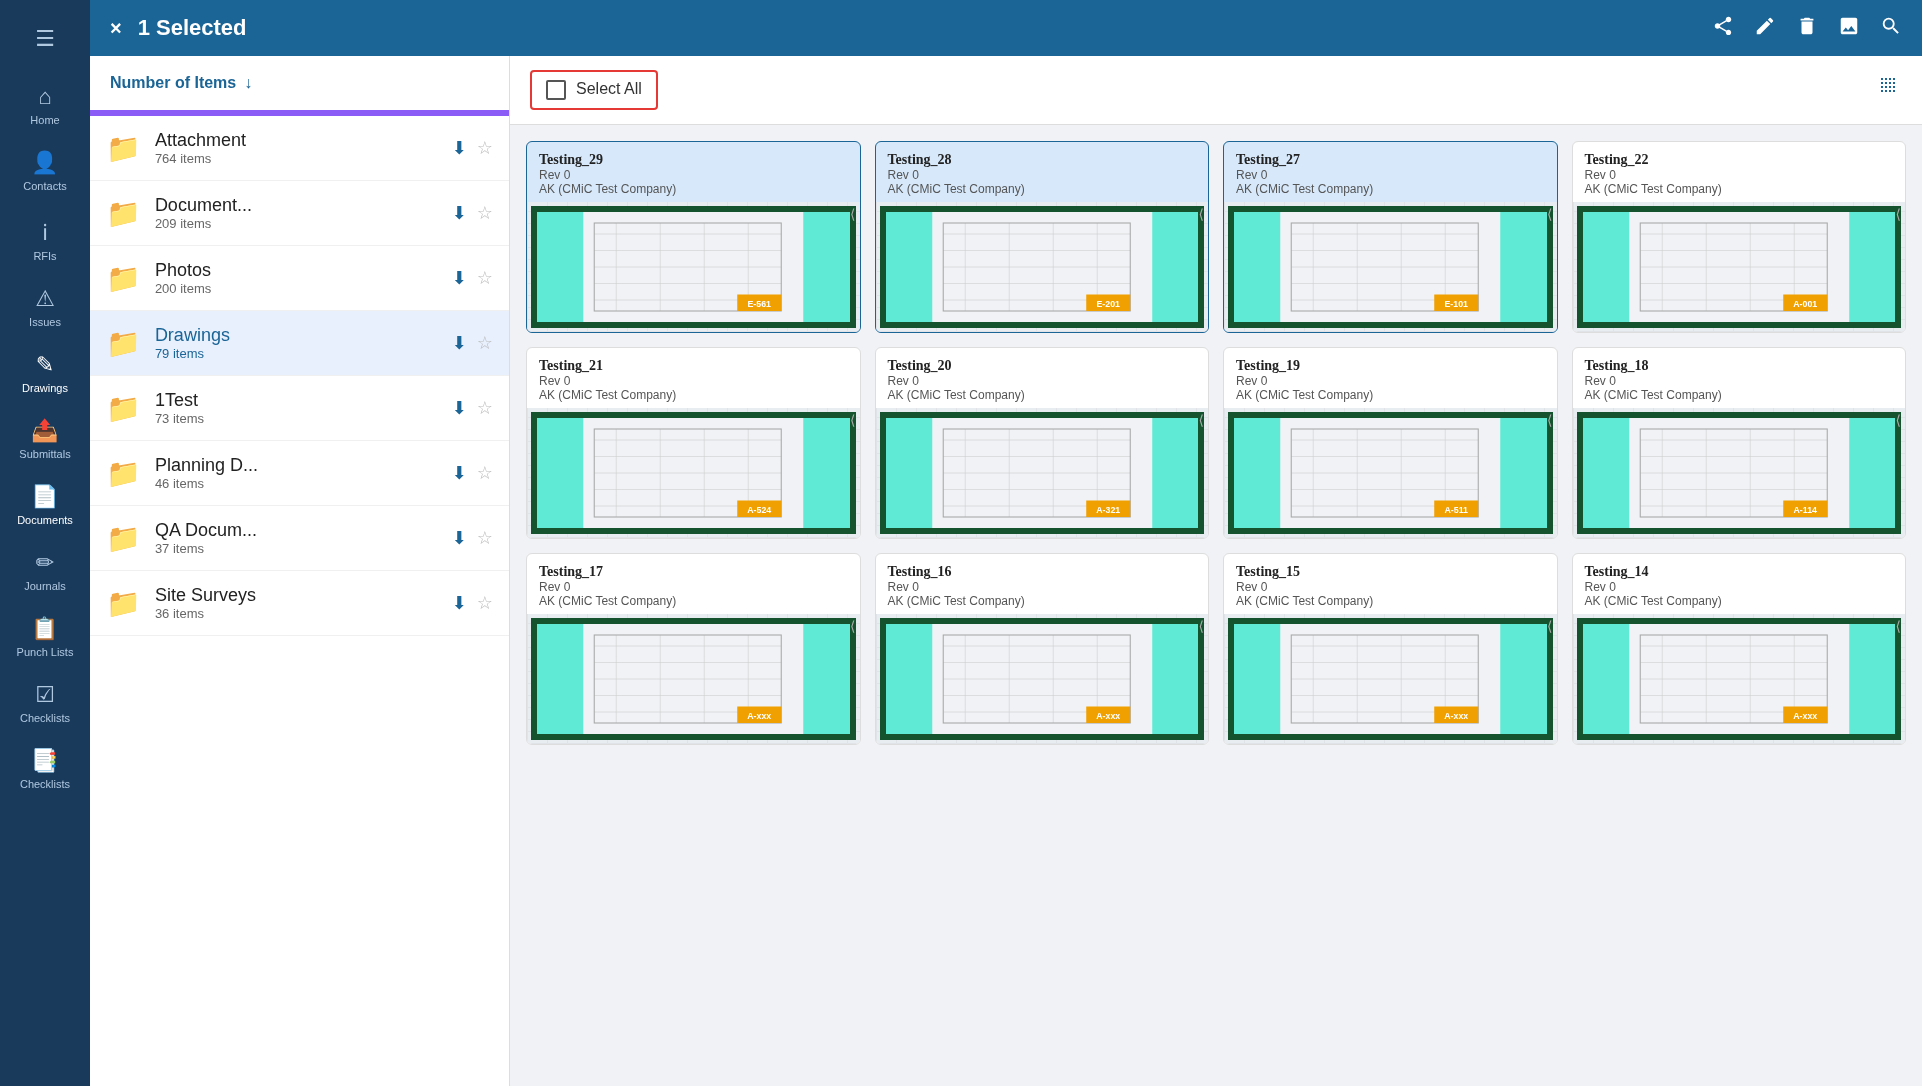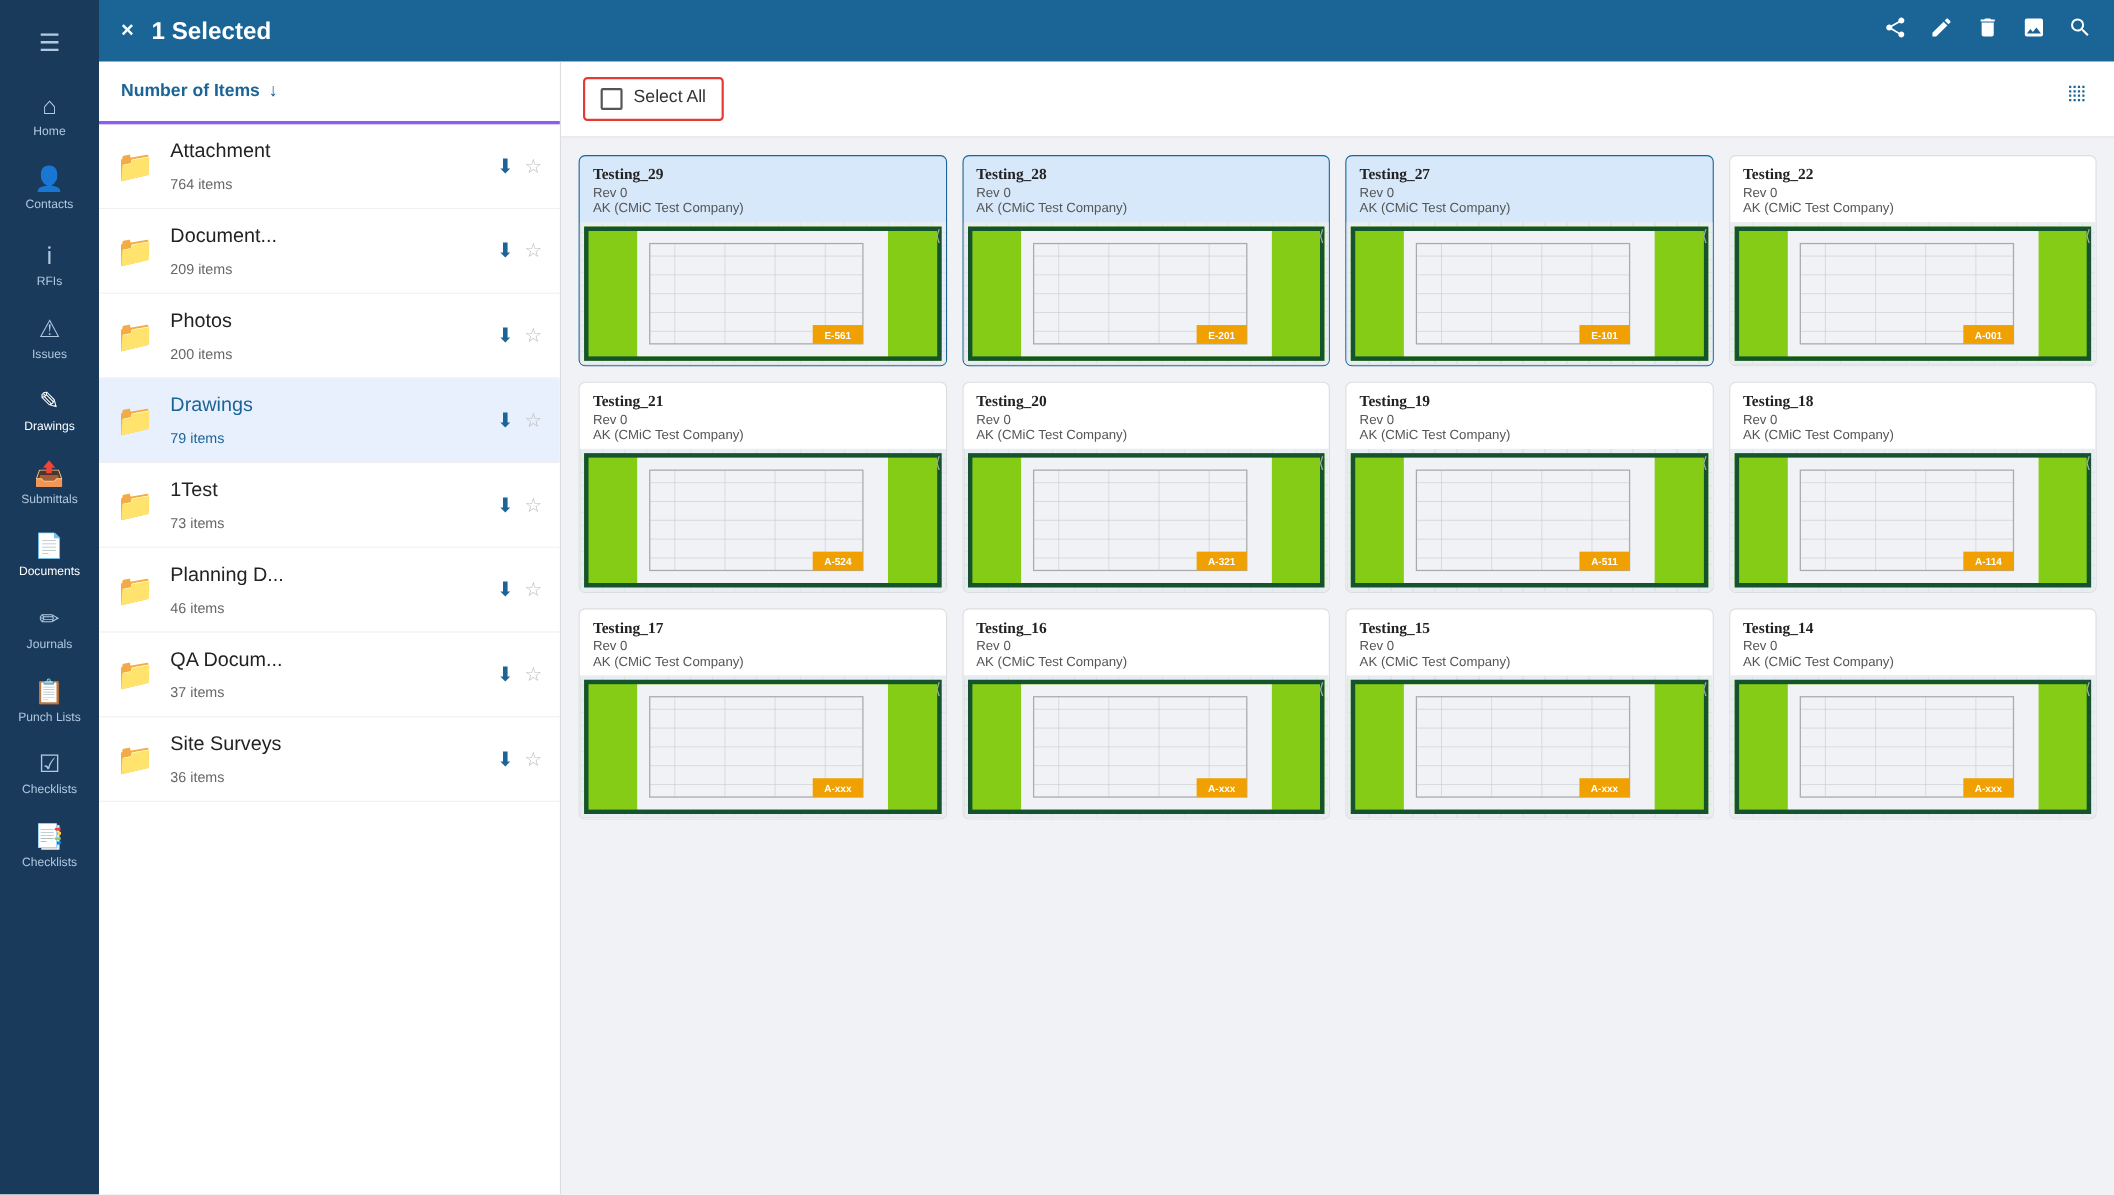--- a/index.html
+++ b/index.html
@@ -87,42 +87,42 @@
       background: #fff;
       border-right: 1px solid #ddd;
       overflow-y: auto;
       flex-shrink: 0;
     }
     .sidebar-header {
       padding: 18px 20px;
       display: flex;
       align-items: center;
       gap: 8px;
-      border-bottom: 3px solid #8b5cf6;
+      border-bottom: 6px solid #8b5cf6;
     }
     .sidebar-header-title {
       color: #1a6496;
       font-size: 16px;
       font-weight: 600;
     }
     .sort-icon { color: #1a6496; font-size: 16px; cursor: pointer; }
 
     .sidebar-item {
       display: flex;
       align-items: center;
       padding: 14px 16px;
       gap: 14px;
       cursor: pointer;
       border-bottom: 1px solid #f0f0f0;
     }
     .sidebar-item.active { background: #e8f0fe; }
     .folder-icon { font-size: 28px; color: #f5a623; }
     .item-info { flex: 1; }
     .item-name { font-weight: 400; font-size: 18px; color: #222; }
-    .item-count { font-size: 13px; color: #666; margin-top: 12px; }
+    .item-count { font-size: 13px; color: #666; }
     .sidebar-item.active .item-name { color: #1a6496; }
     .sidebar-item.active .item-count { color: #1a6496; }
     .item-actions { display: flex; gap: 10px; align-items: center; }
     .download-icon { color: #1a6496; font-size: 18px; cursor: pointer; }
     .star-icon { color: #bbb; font-size: 18px; cursor: pointer; }
 
     
     .main-content {
       flex: 1;
       display: flex;
@@ -209,22 +209,22 @@
       repeating-linear-gradient(
         90deg,
         #ccc 0px, #ccc 1px,
         transparent 1px, transparent 20px
       );
       opacity: 0.3;
     }
     .thumb-content {
       position: absolute;
       inset: 4px;
-      border: 4px solid #14532d;
-      background: #84cc16;
+      border: 6px solid #14532d;
+      background: #5eead4;
     }
     .thumb-corner {
       position: absolute;
       top: 4px;
       right: 4px;
       font-size: 14px;
       color: #aaa;
     }
   </style>
 </head>

